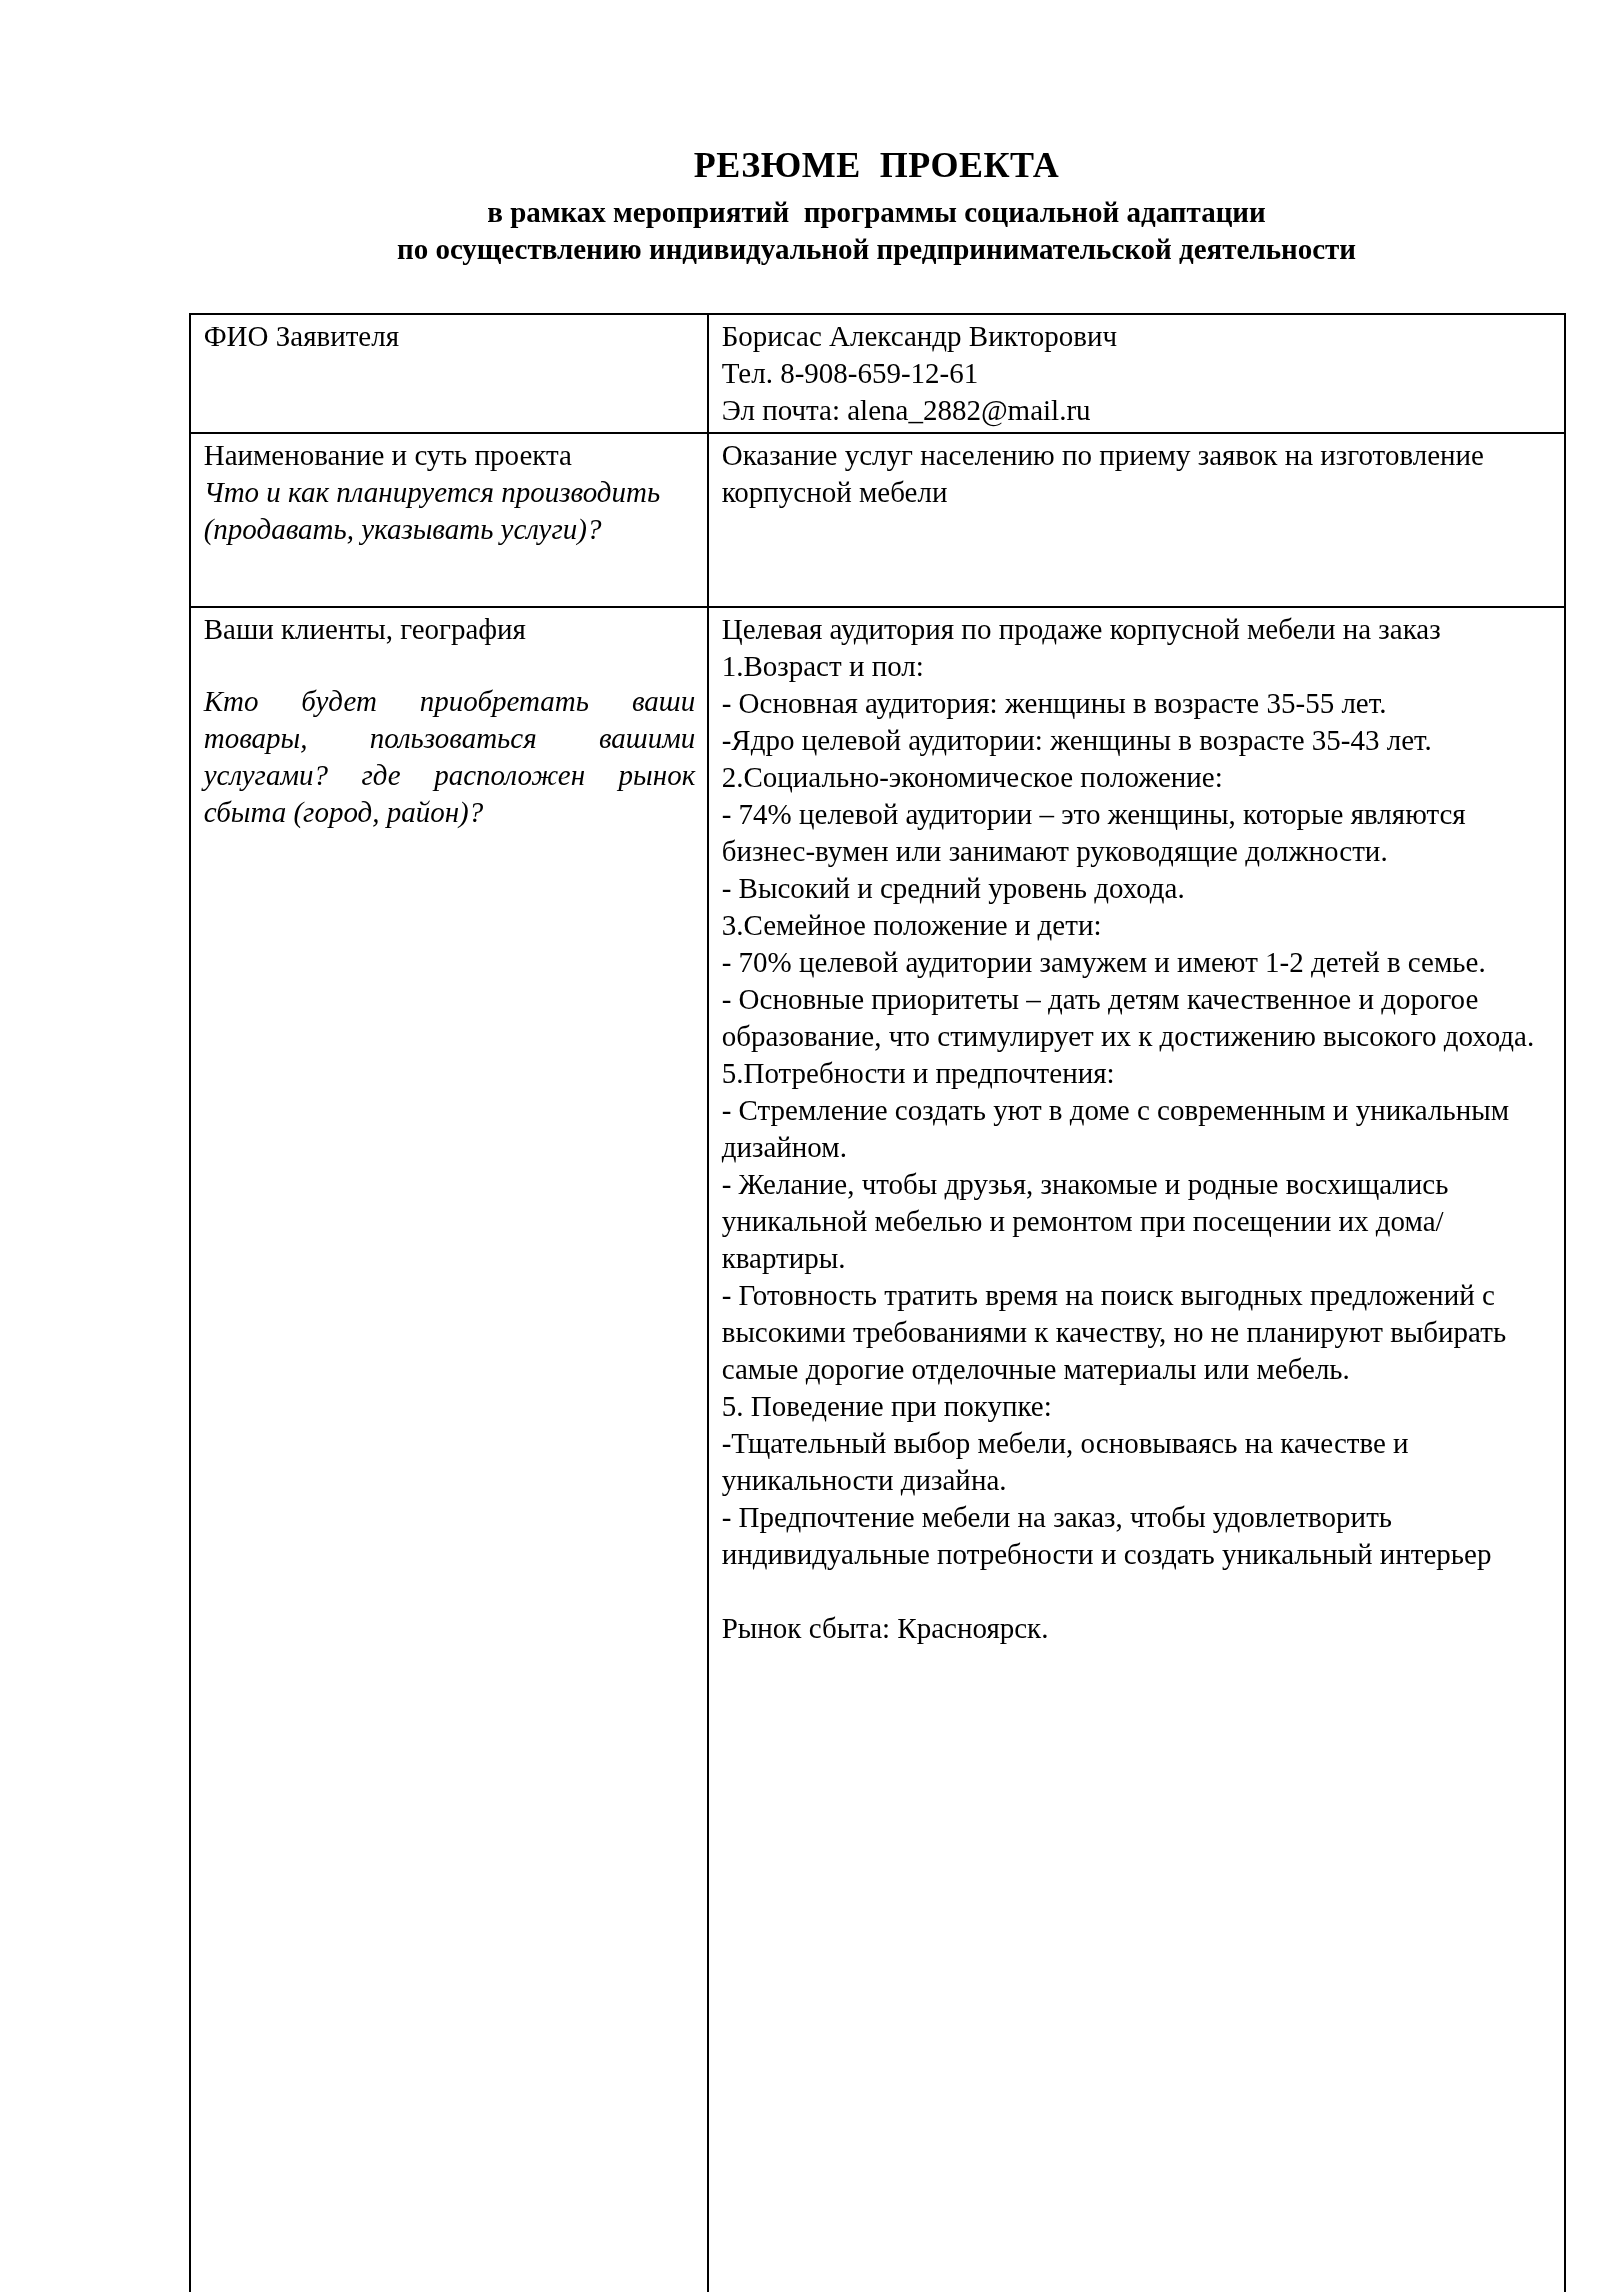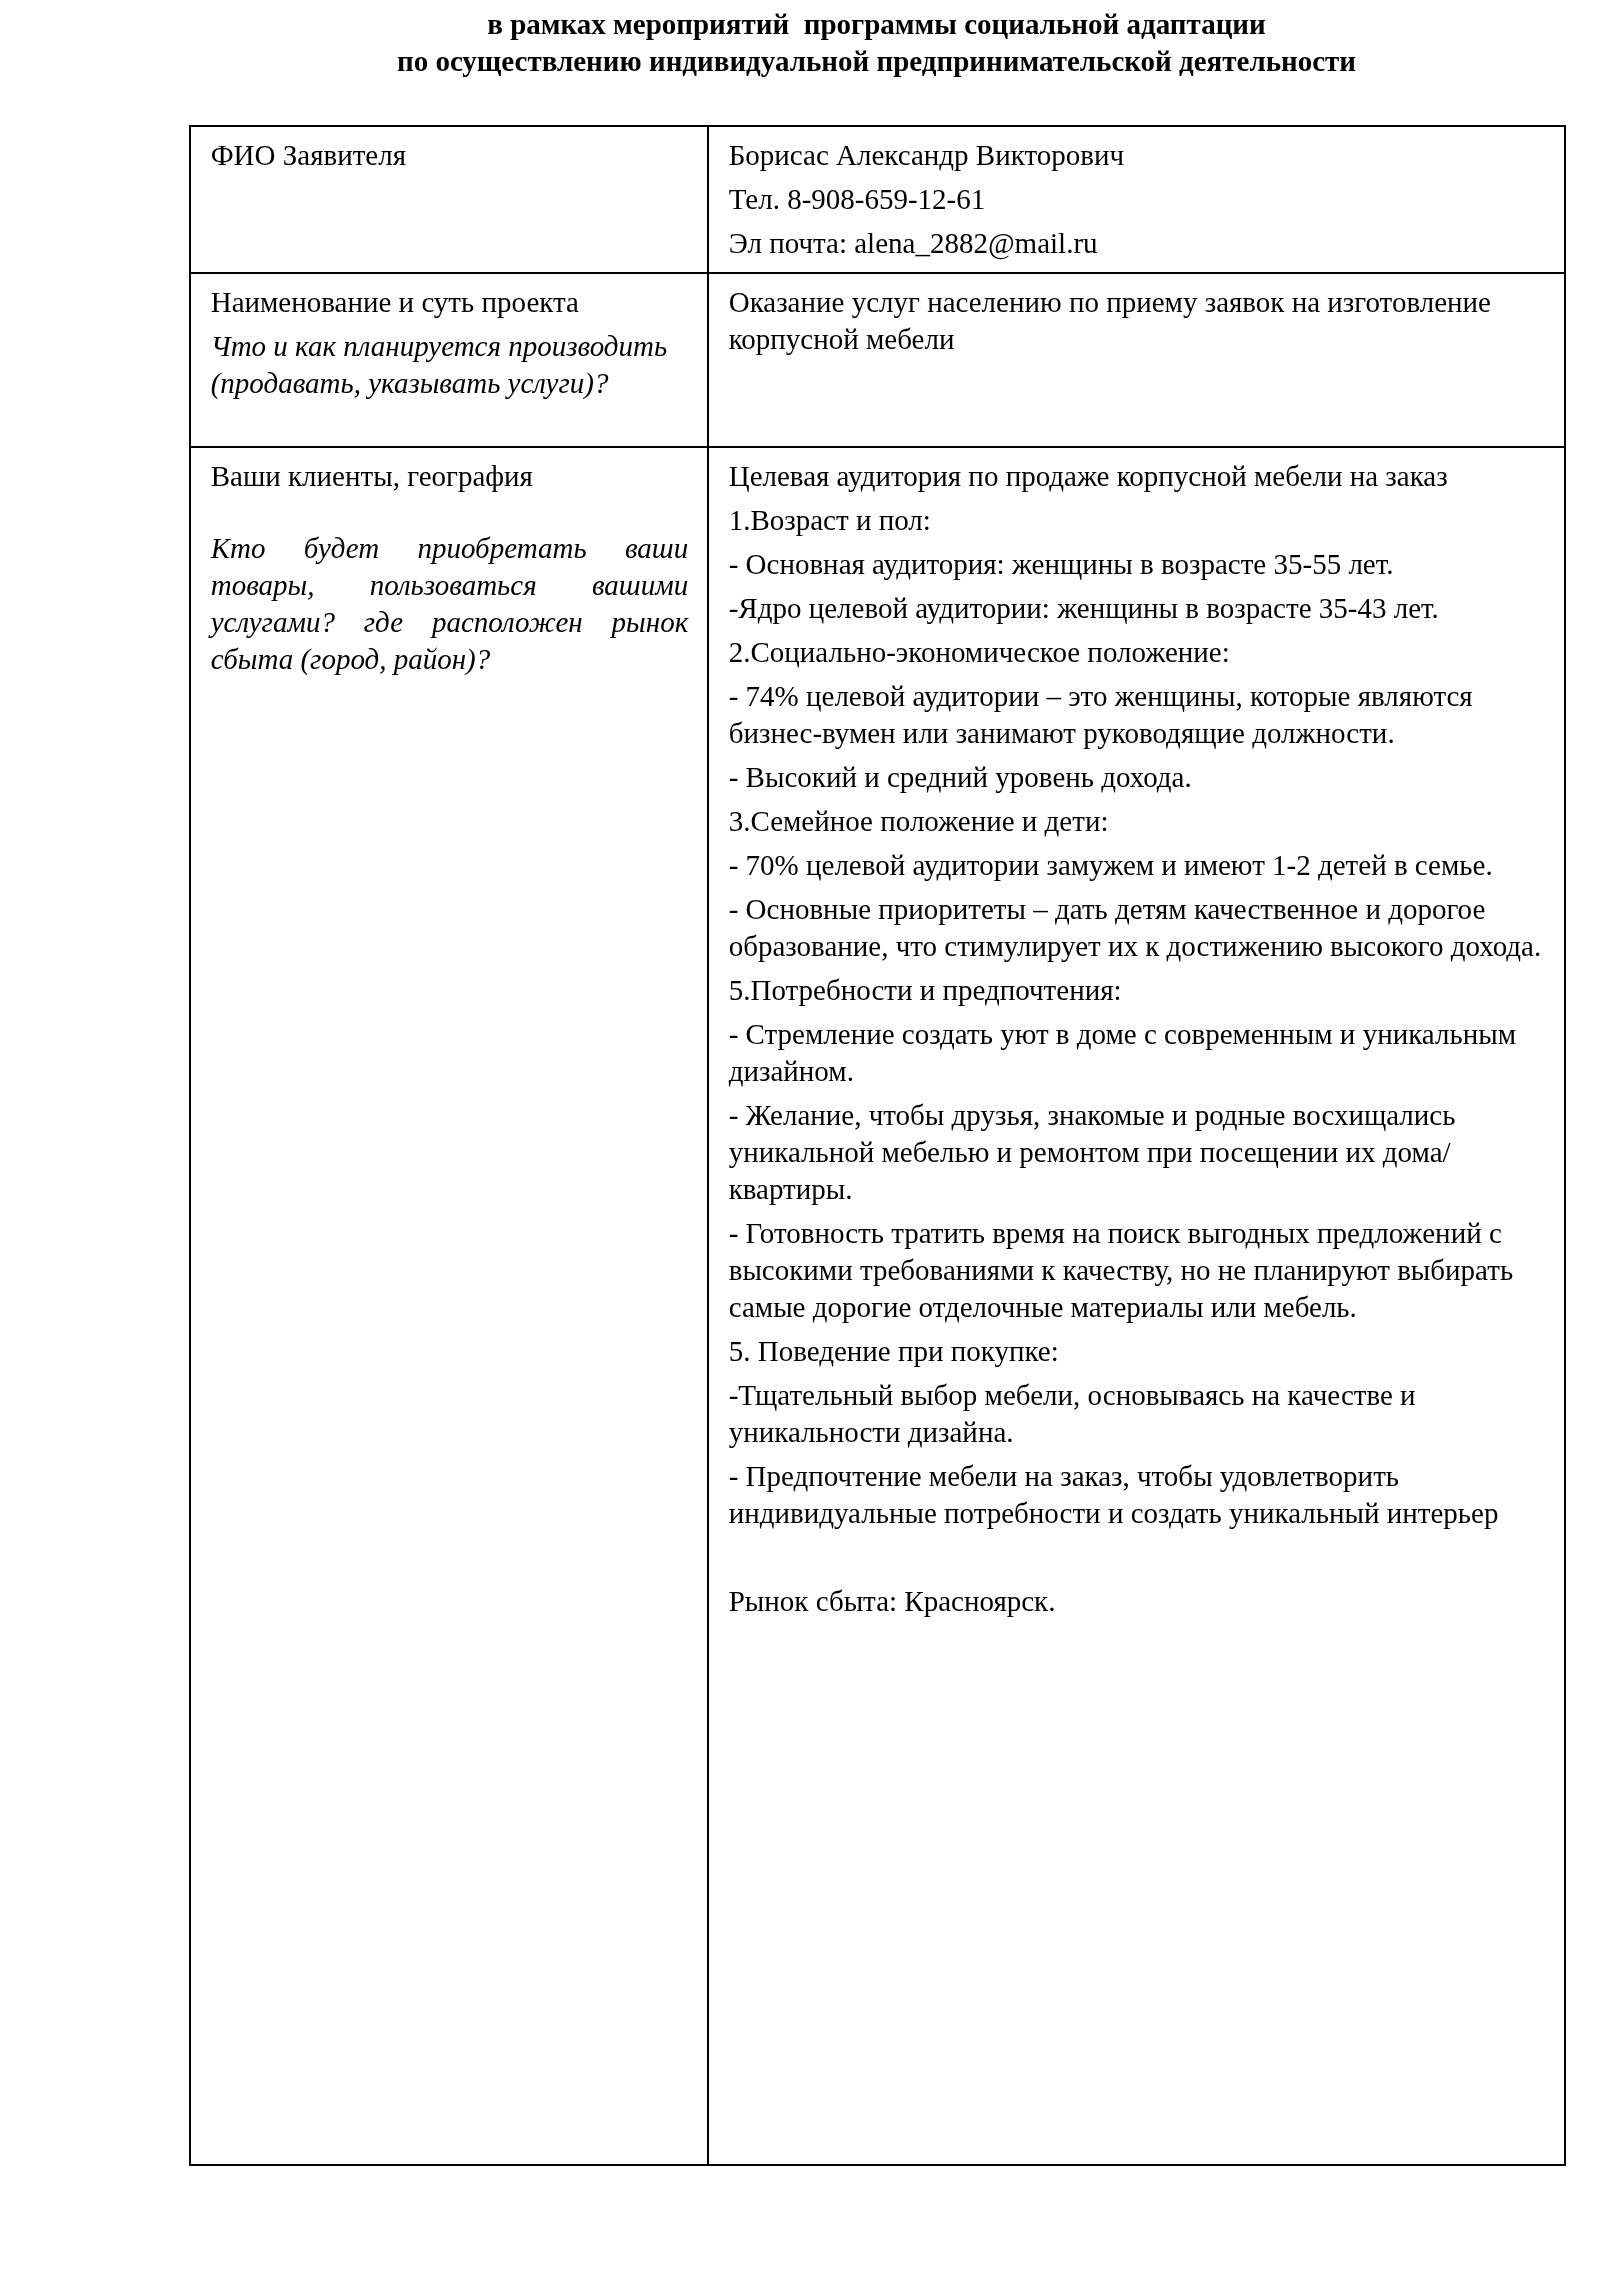--- a/index.html
+++ b/index.html
@@ -27,35 +27,36 @@
   .doc-table td{
     border:2.9px solid #000000;vertical-align:top;
     padding:2.9px 11.8px 2.9px 12.7px;
     font-size:29px;line-height:37px;
   }
   .col-left{width:518px;}
   .col-right{width:857px;}
   tr.row-applicant{height:105px;}
   tr.row-project{height:174px;}
   tr.row-clients{height:1718px;}
-  .doc-table p{margin:7px;padding:0;}
+  .doc-table p{margin:0;padding:0;}
   .italic{font-style:italic;}
   .justify{text-align:justify;}
   .q-gap{margin-top:35px !important;}
   .block{margin:0;}
   .heading{font-weight:normal;}
   .gap-after{margin-bottom:9.8px;}
   .blank{height:37px;}
 </style>
 </head>
 <body>
 
 <div class="page">
   <div class="content">
 
+    <div class="doc-title">РЕЗЮМЕ  ПРОЕКТА</div>
     <div class="doc-subtitle">в рамках мероприятий  программы социальной адаптации</div>
     <div class="doc-subtitle">по осуществлению индивидуальной предпринимательской деятельности</div>
 
     <table class="doc-table">
       <colgroup>
           <col class="col-left">
           <col class="col-right">
         </colgroup>
       <tbody>
         <tr class="row-applicant">

